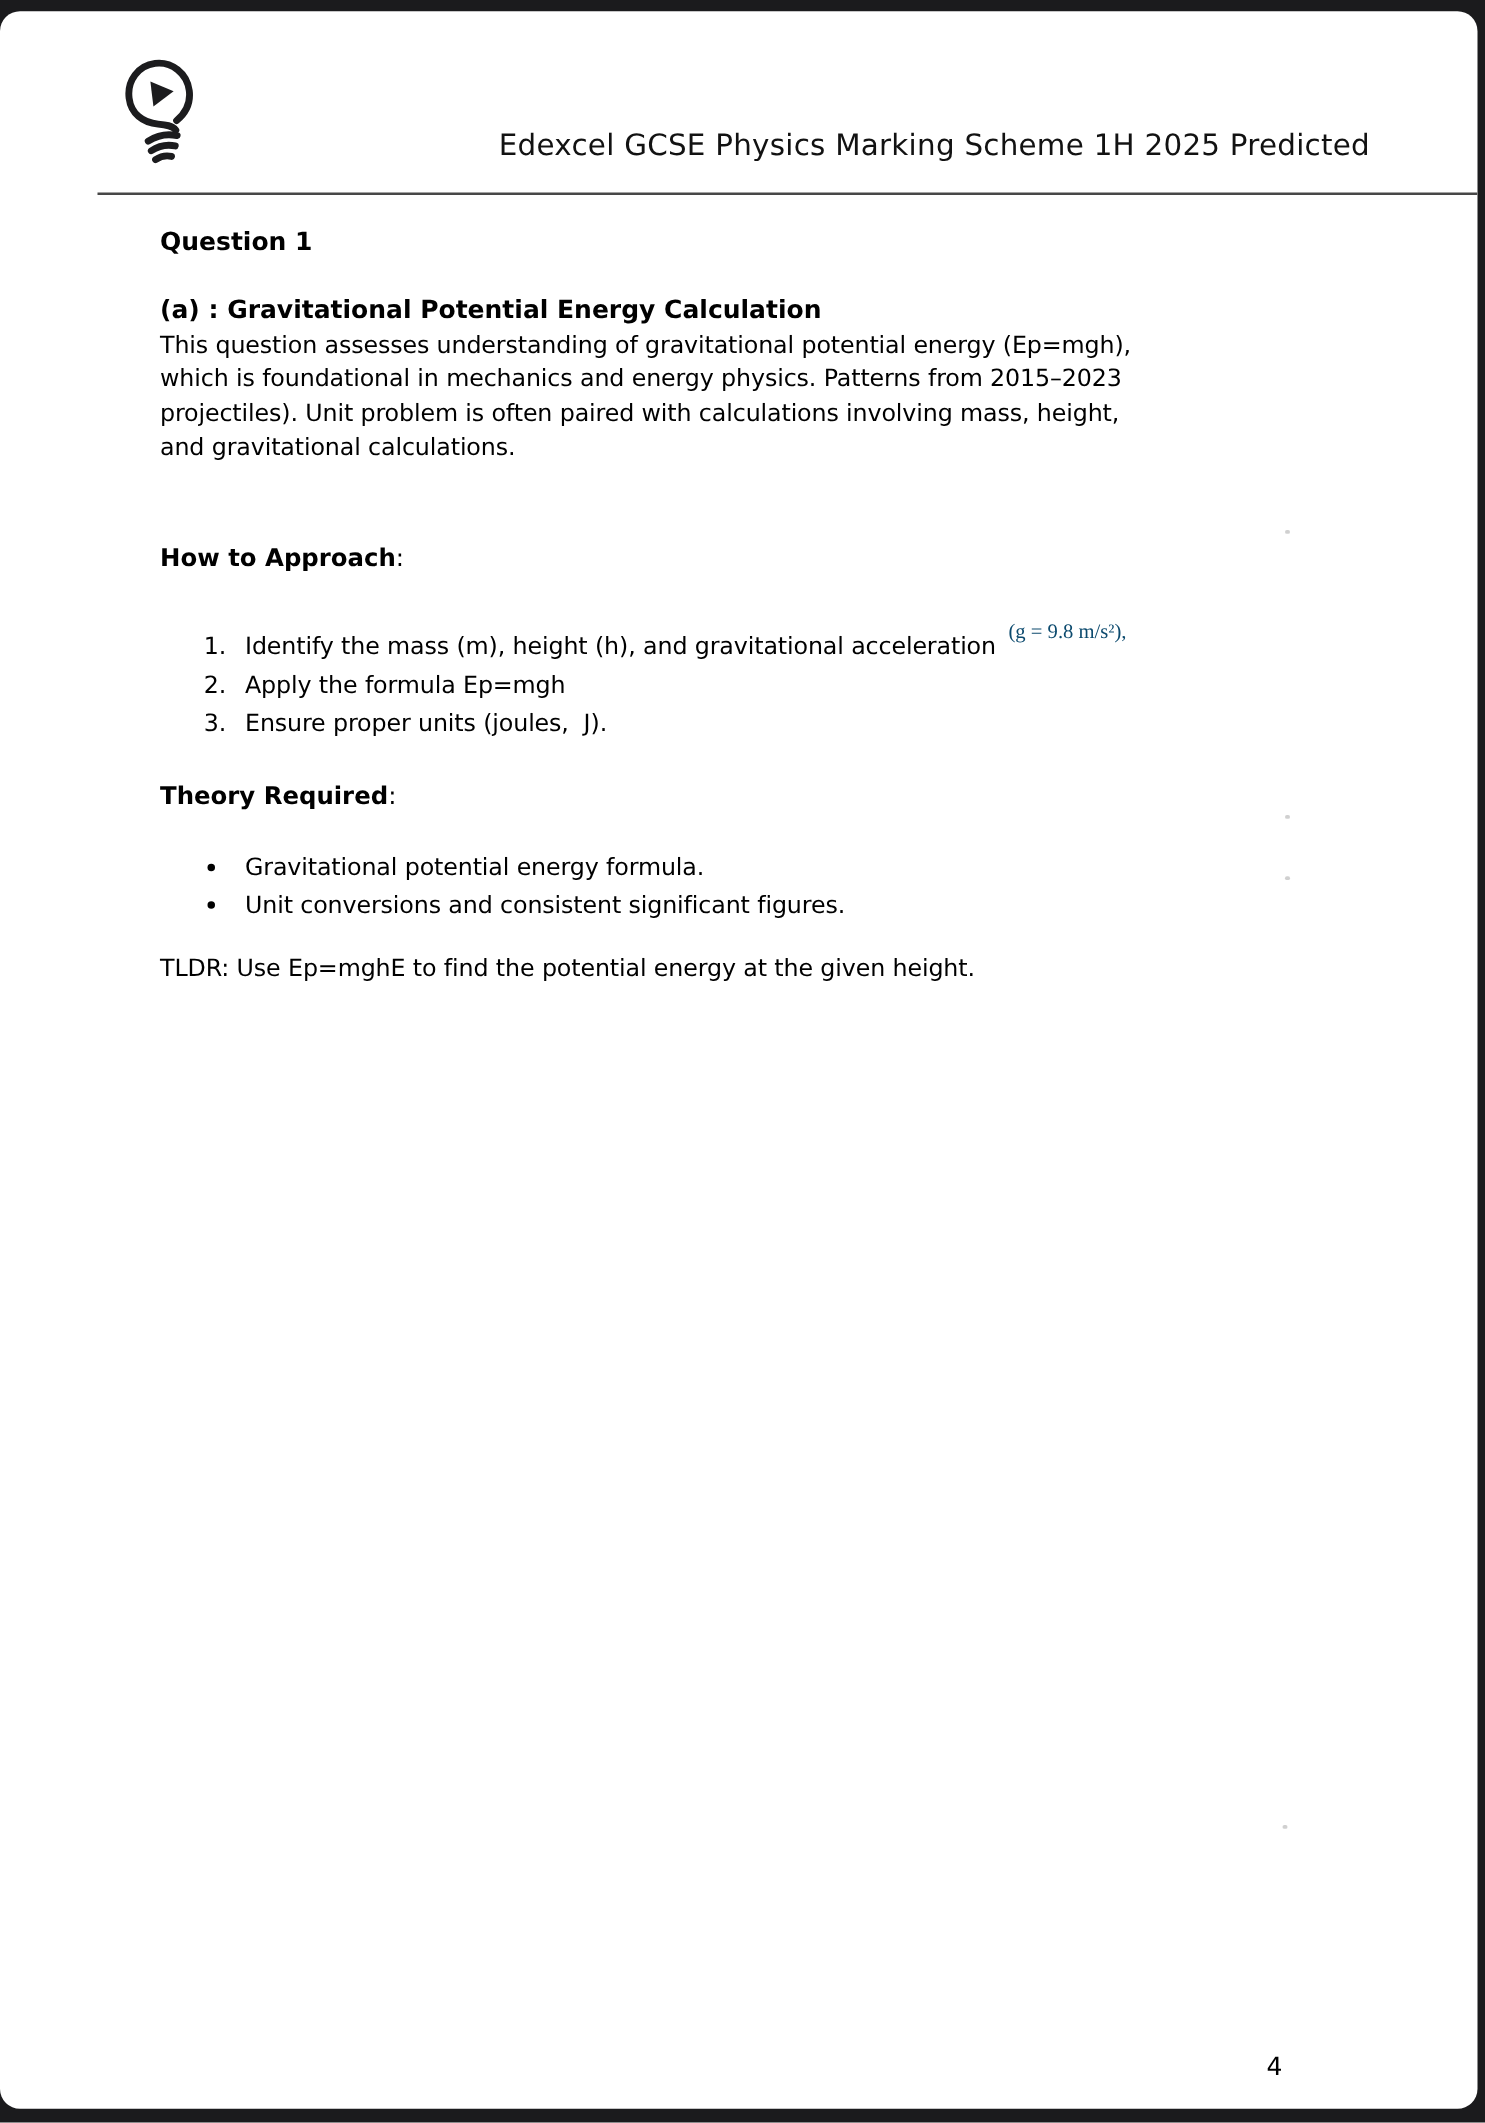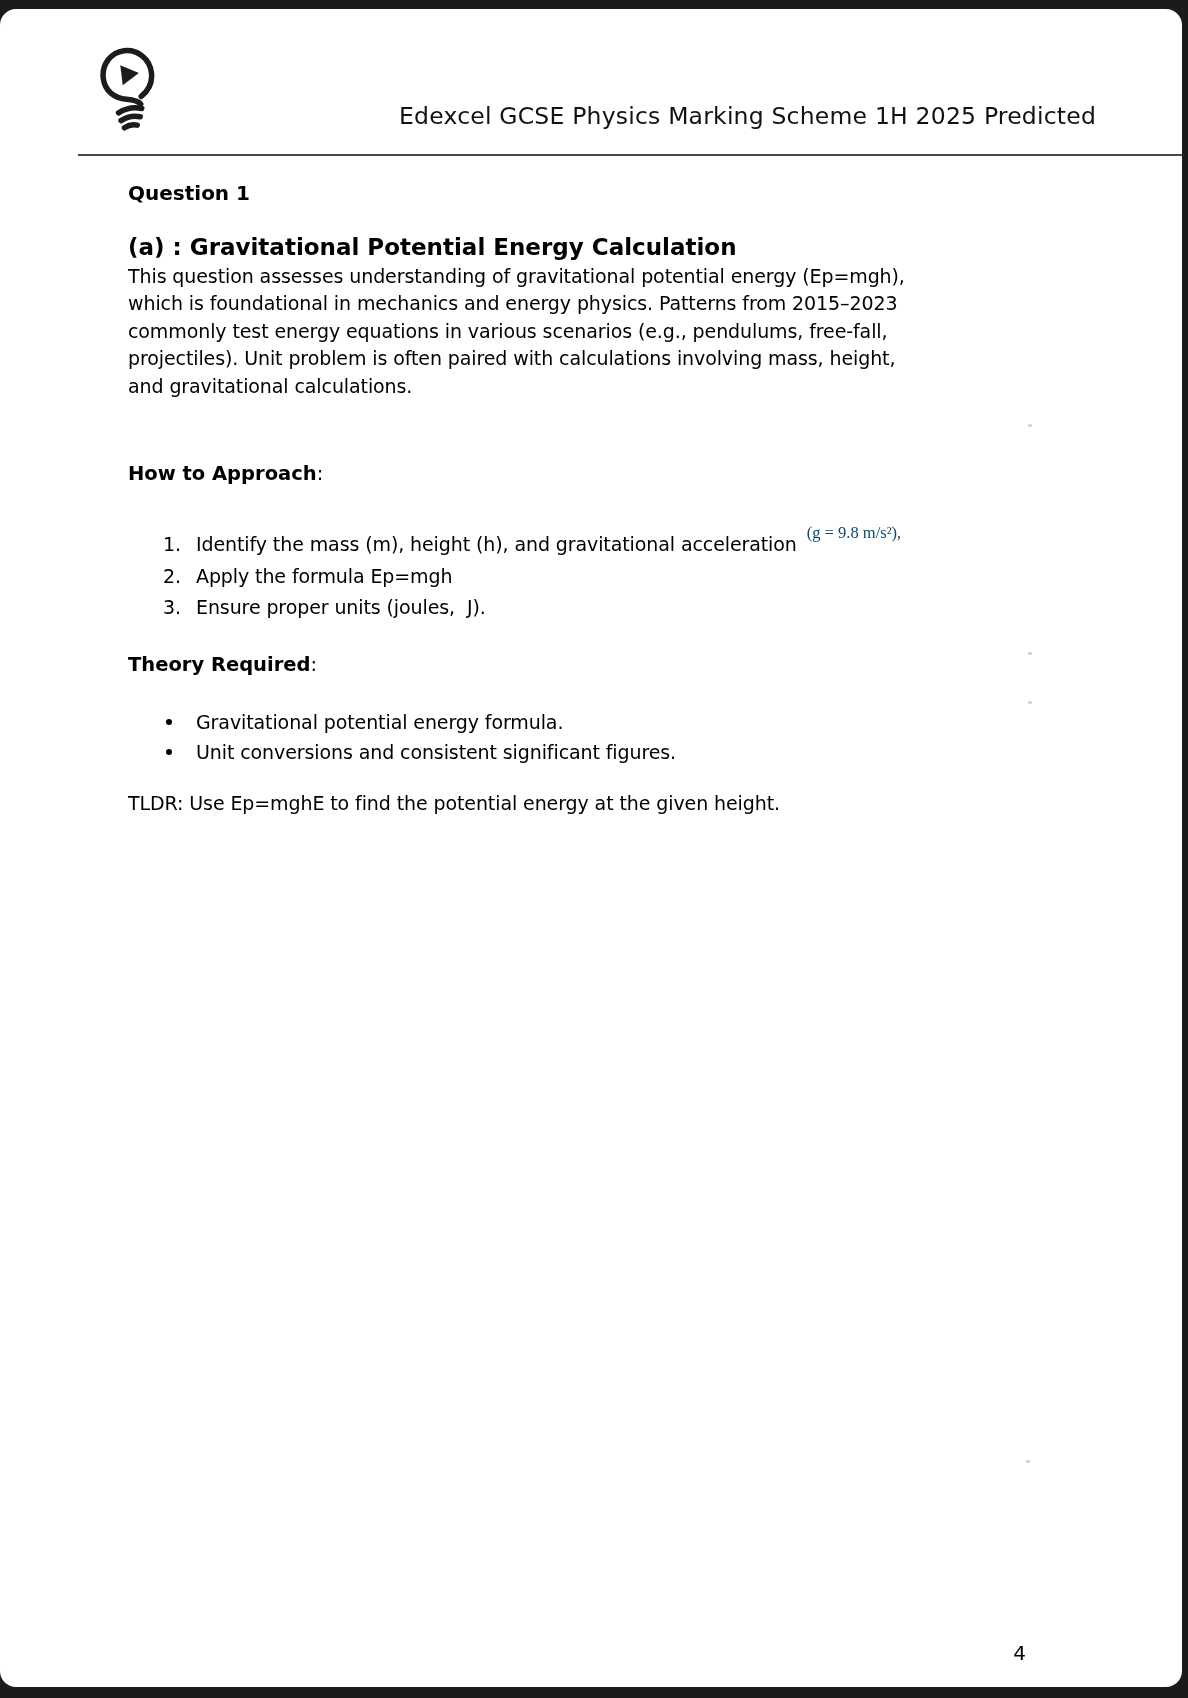--- a/index.html
+++ b/index.html
@@ -32,21 +32,21 @@
     height: 2px;
     background: #474747;
   }
   .content {
     position: absolute;
     left: 128px; right: 75px; top: 146px;
     color: #000;
     font-size: 19px;
   }
   .q-heading   { margin-top: 26px; font-size: 20px; font-weight: bold; line-height: 25px; }
-  .part-heading{ margin-top: 29px; font-size: 23px; font-weight: bold; line-height: 25px; }
+  .part-heading{ margin-top: 29px; font-size: 20px; font-weight: bold; line-height: 25px; }
   .sec-heading { font-size: 19.5px; line-height: 26px; }
   .sec-heading .bold { font-weight: bold; }
   .sec-context  { margin-top: 28px; }
   .sec-approach { margin-top: 61px; }
   .sec-theory   { margin-top: 29px; }
   .para { margin-top: 3px; line-height: 27.4px; letter-spacing: -0.1px; }
   .para .line { white-space: nowrap; }
   .steps { margin-top: 42px; }
   .step { display: flex; line-height: 31px; letter-spacing: -0.1px; }
   .step .num {
@@ -112,21 +112,20 @@
   <div class="content">
 
     <div class="q-heading">Question 1</div>
 
     <div class="part-heading">(a) : Gravitational Potential Energy Calculation</div>
 
 
     <div class="para">
       <div class="line">This question assesses understanding of gravitational potential energy (Ep=mgh),</div>
       <div class="line">which is foundational in mechanics and energy physics. Patterns from 2015–2023</div>
-      <div class="line">commonly test energy equations in various scenarios (e.g., pendulums, free-fall,</div>
       <div class="line">projectiles). Unit problem is often paired with calculations involving mass, height,</div>
       <div class="line">and gravitational calculations.</div>
     </div>
 
     <div class="sec-heading sec-approach"><span class="bold">How to Approach</span><span>:</span></div>
 
     <div class="steps">
       <div class="step">
         <span class="num">1.</span>
         <span class="step-text"><span>Identify the mass (m), height (h), and gravitational acceleration</span><span class="inline-math">(g = 9.8 m/s²),</span></span>

